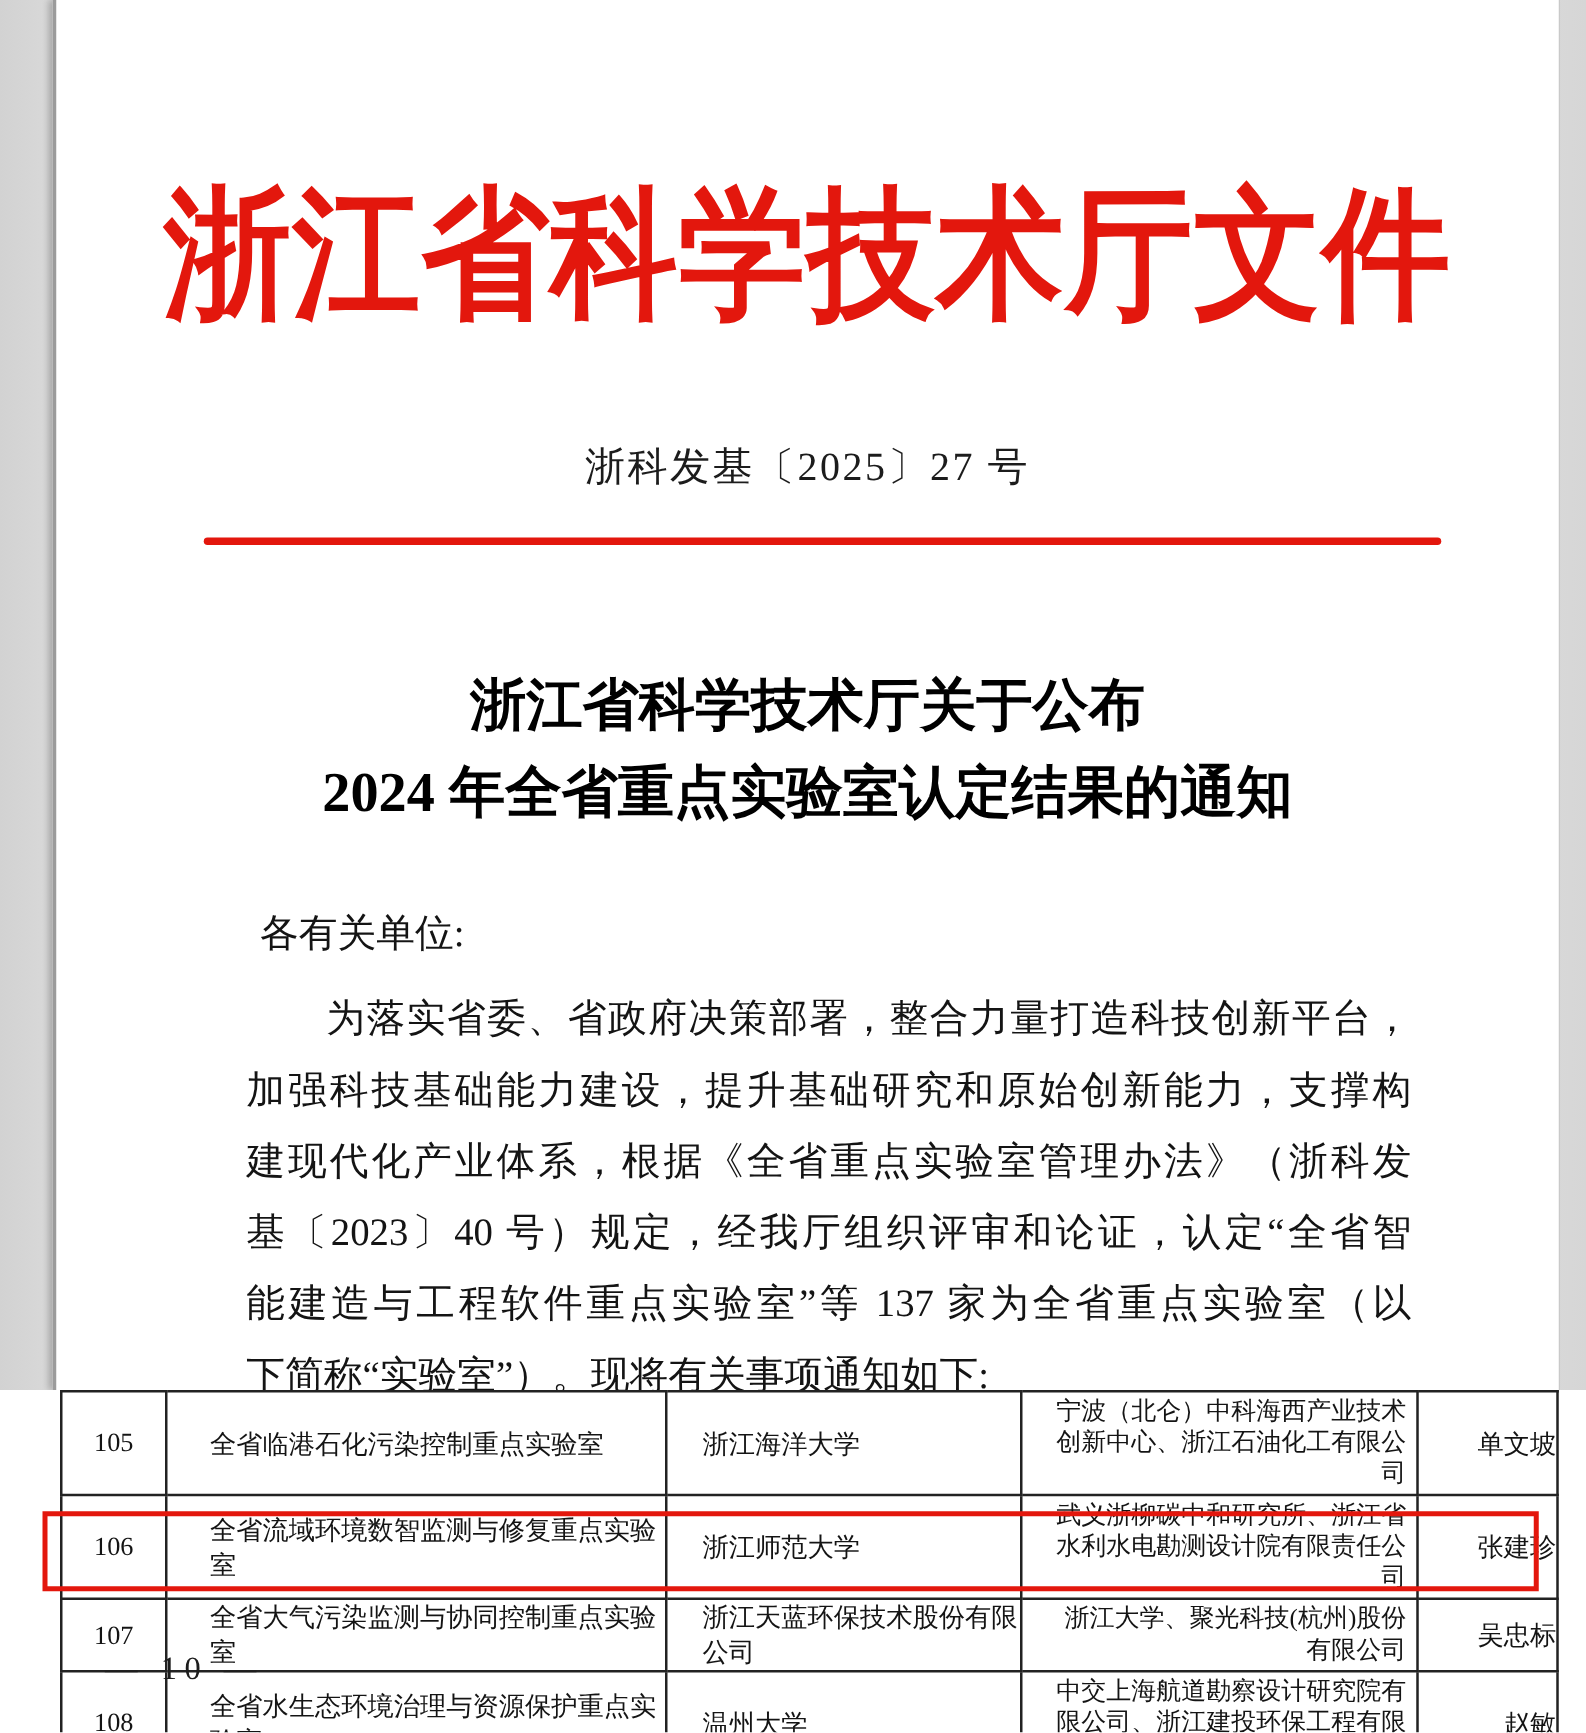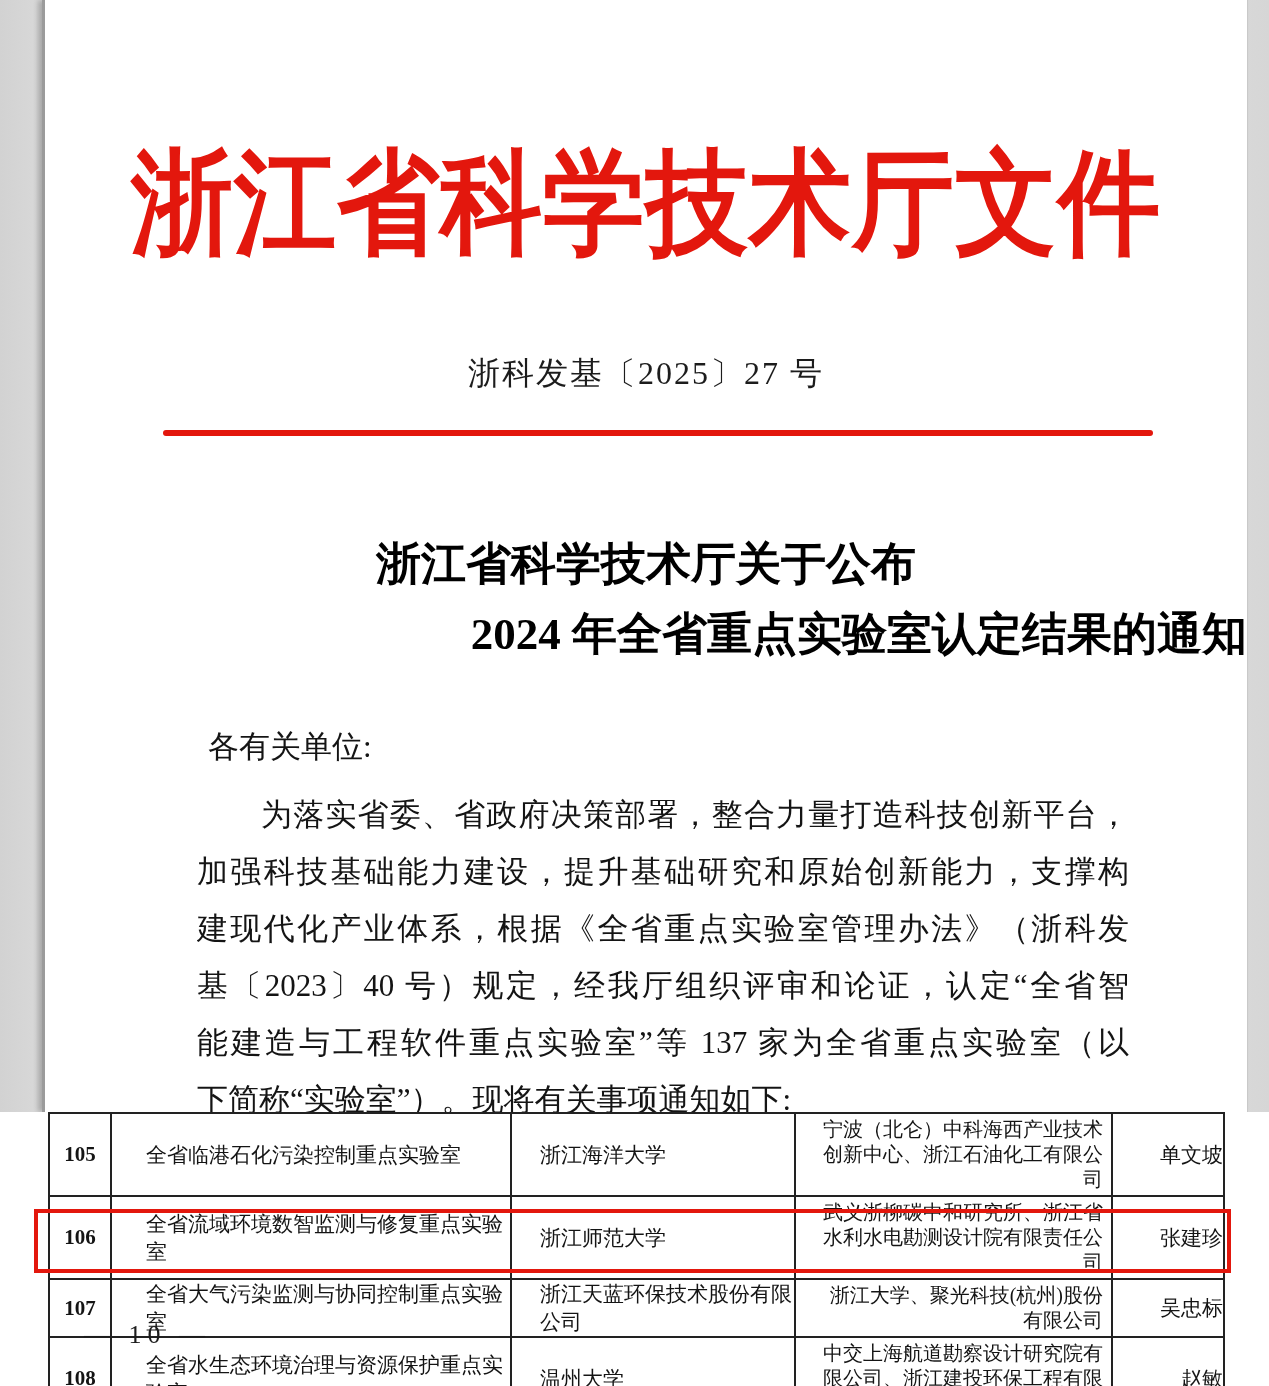--- a/index.html
+++ b/index.html
@@ -34,21 +34,21 @@
   }
   .red-rule {
     position:absolute; top:430px; left:118px; width:990px; height:6px;
     border-radius:3px;
   }
   .heading {
     position:absolute; left:0; width:100%; text-align:center;
     font-size:45px; font-weight:bold; color:#000; white-space:nowrap;
   }
   .heading.l1 { top:534px; }
-  .heading.l2 { top:604px;text-align:right; }
+  .heading.l2 { top:604px; }
   .salutation {
     position:absolute; top:726px; left:163px;
     font-size:31px; color:#141414;
   }
   .body-block {
     position:absolute; top:786px; left:152px; width:932px;
     font-size:31px; color:#141414;
   }
   .bline { height:57px; line-height:57px; white-space:nowrap; overflow:hidden; }
   .bline.jline { text-align:justify; text-align-last:justify; white-space:normal; }
@@ -60,21 +60,21 @@
   }
   table.results {
     position:absolute; top:0; left:48px;
     border-collapse:collapse; table-layout:fixed;
     font-size:21px; color:#141414;
   }
   table.results td {
     border:2px solid #222; vertical-align:middle;
     overflow:hidden;
   }
-  td.c-no   { width:62px;  text-align:center;font-weight:bold; }
+  td.c-no   { width:84px;  text-align:center; }
   td.c-lab  { width:400px; text-align:left; padding-left:34px; }
   td.c-inst { width:284px; text-align:left; padding-left:28px; }
   td.c-part { width:317px; text-align:right; padding:3px 8px 3px 14px;
               font-size:20px; line-height:25px; }
   td.c-head { width:112px; text-align:right; }
   tr.r1 td { height:52px; }
   tr.r2 td { height:50px; }
   tr.r3 td { height:56px; }
   tr.r4 td { height:52px; }
   .highlight-box {

